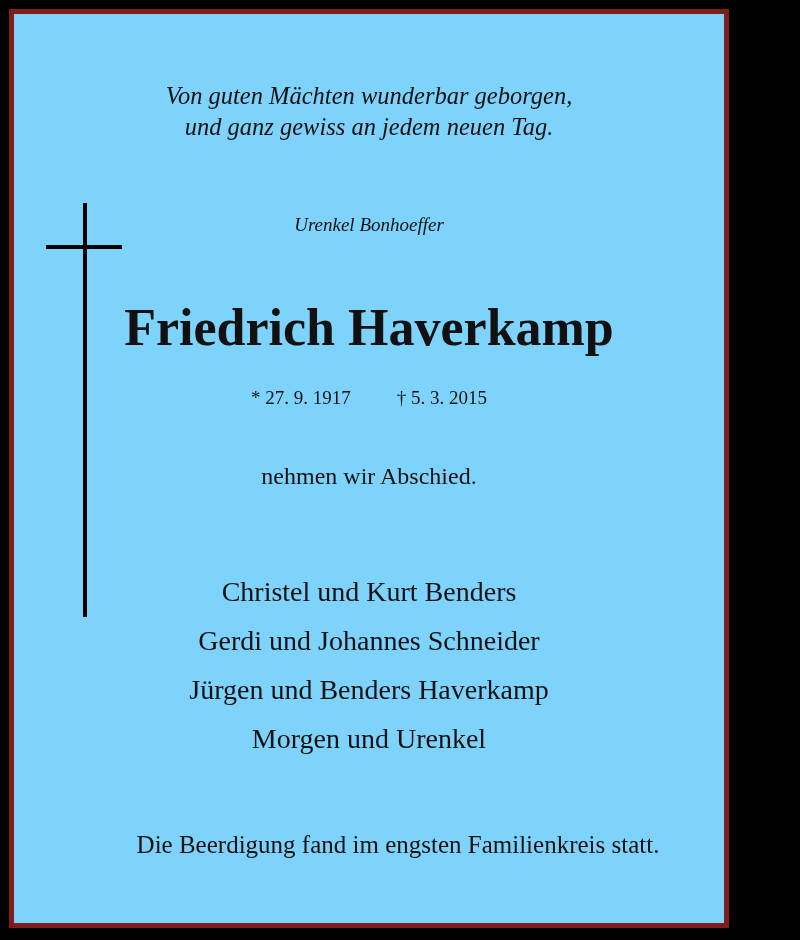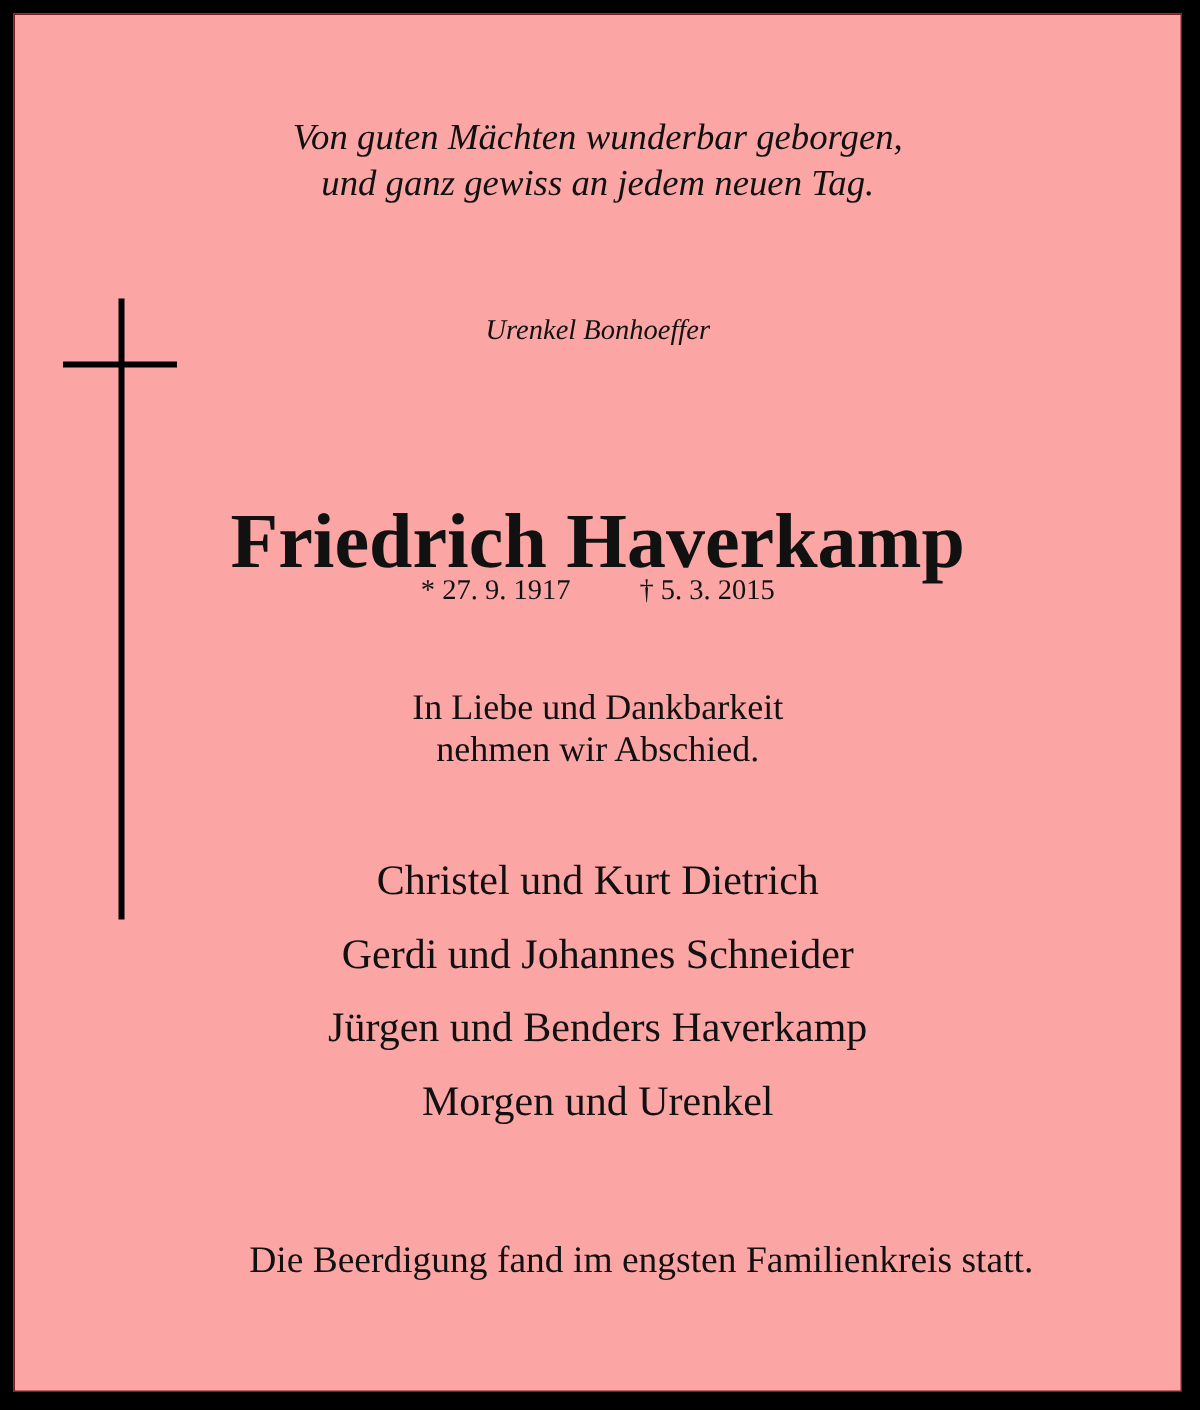--- a/index.html
+++ b/index.html
@@ -10,24 +10,24 @@
     body {
       width: 800px;
       height: 940px;
       position: relative;
       overflow: hidden;
     }
     .card {
       position: absolute;
       left: 9px;
       top: 9px;
-      width: 779px;
+      width: 720px;
       height: 919px;
-      background: #fca5a5;
-      border: 1px solid #7f1d1d;
+      background: #7dd3fc;
+      border: 5px solid #7f1d1d;
       box-sizing: border-box;
       font-family: "Liberation Serif", "DejaVu Serif", serif;
       color: #111111;
     }
     .cross-v {
       position: absolute;
       left: 69px;
       top: 189px;
       width: 4px;
       height: 414px;
@@ -62,21 +62,20 @@
       font-style: italic;
       font-size: 19px;
       line-height: 24px;
     }
     .name {
       top: 282px;
       font-weight: bold;
       font-size: 52px;
       line-height: 64px;
       white-space: nowrap;
-      margin-top: 38px;
     }
     .dates {
       top: 368px;
       font-size: 19px;
       line-height: 32px;
       white-space: nowrap;
     }
     .dates .gap {
       display: inline-block;
       width: 46px;
@@ -121,26 +120,25 @@
 
   <div class="center author">Urenkel Bonhoeffer</div>
 
   <div class="center name">Friedrich Haverkamp</div>
 
   <div class="center dates">
     <span>* 27. 9. 1917</span><span class="gap"></span><span>† 5. 3. 2015</span>
   </div>
 
   <div class="center farewell">
-    <span class="farewell-line">In Liebe und Dankbarkeit</span>
     <span class="farewell-line">nehmen wir Abschied.</span>
   </div>
 
   <div class="center family">
-    <span class="family-line">Christel und Kurt Dietrich</span>
+    <span class="family-line">Christel und Kurt Benders</span>
     <span class="family-line">Gerdi und Johannes Schneider</span>
     <span class="family-line">Jürgen und Benders Haverkamp</span>
     <span class="family-line">Morgen und Urenkel</span>
   </div>
 
   <div class="center burial">Die Beerdigung fand im engsten Familienkreis statt.</div>
 
 </div>
 
 </body></html>

